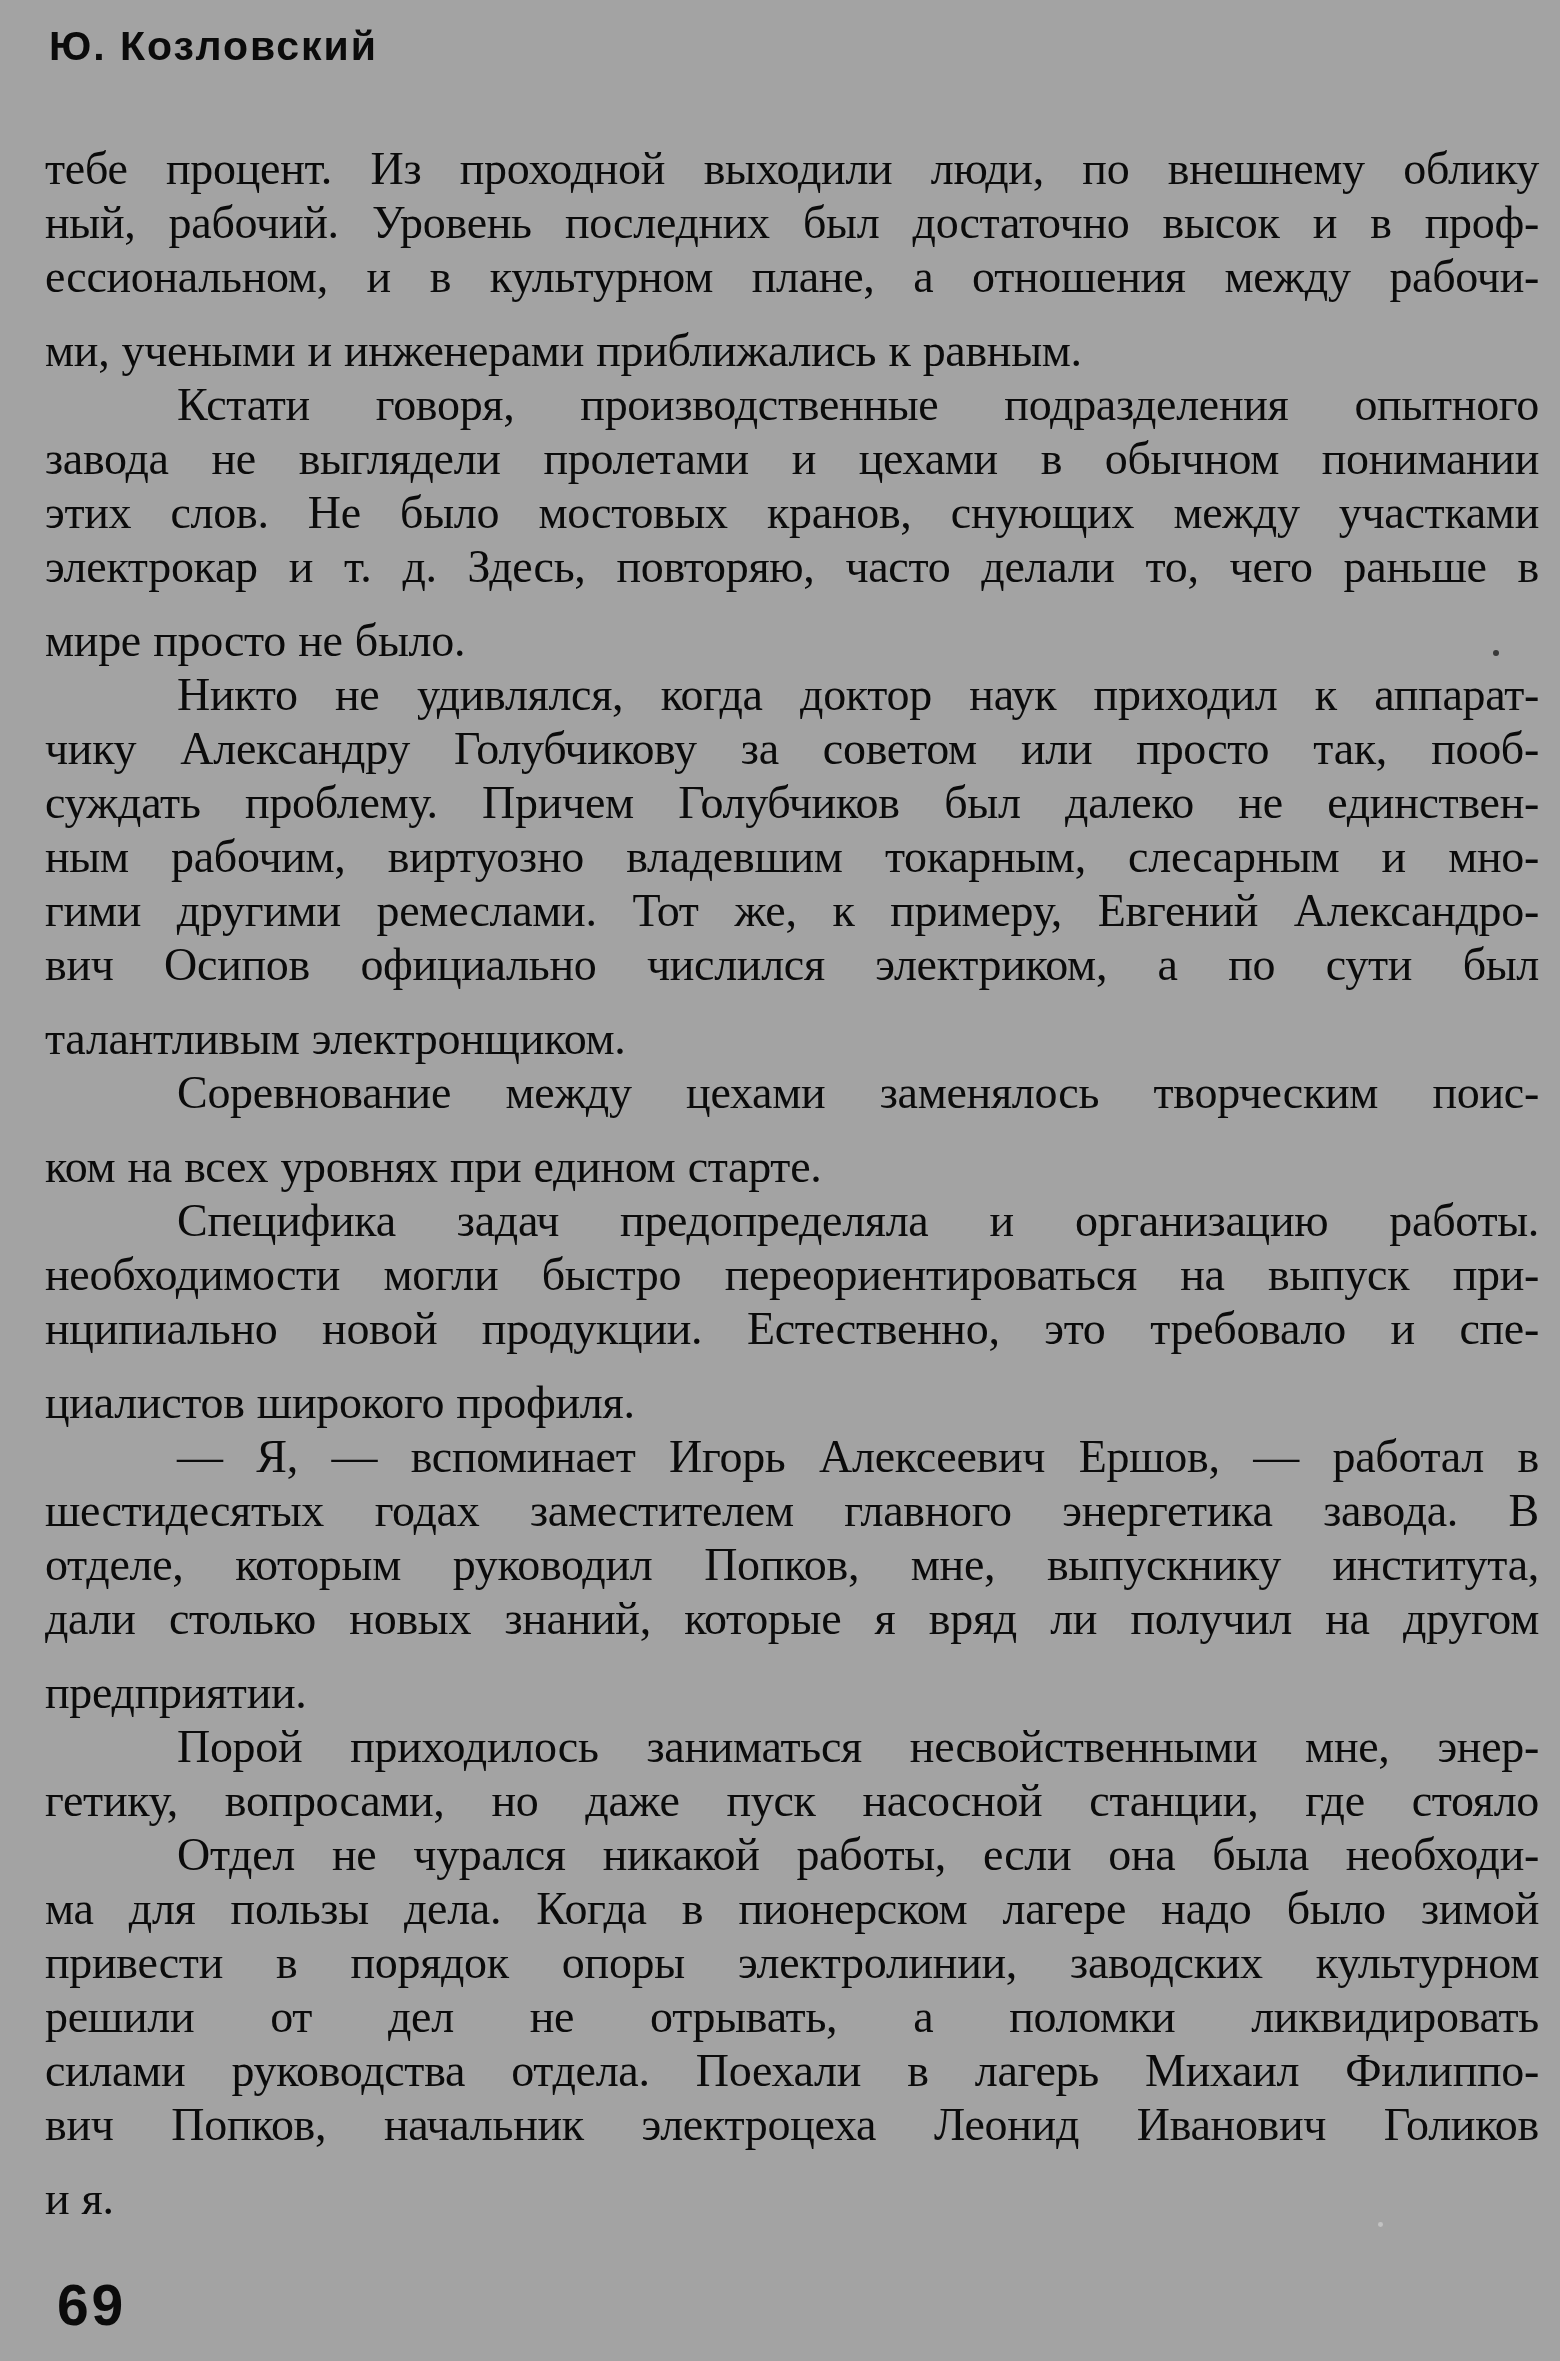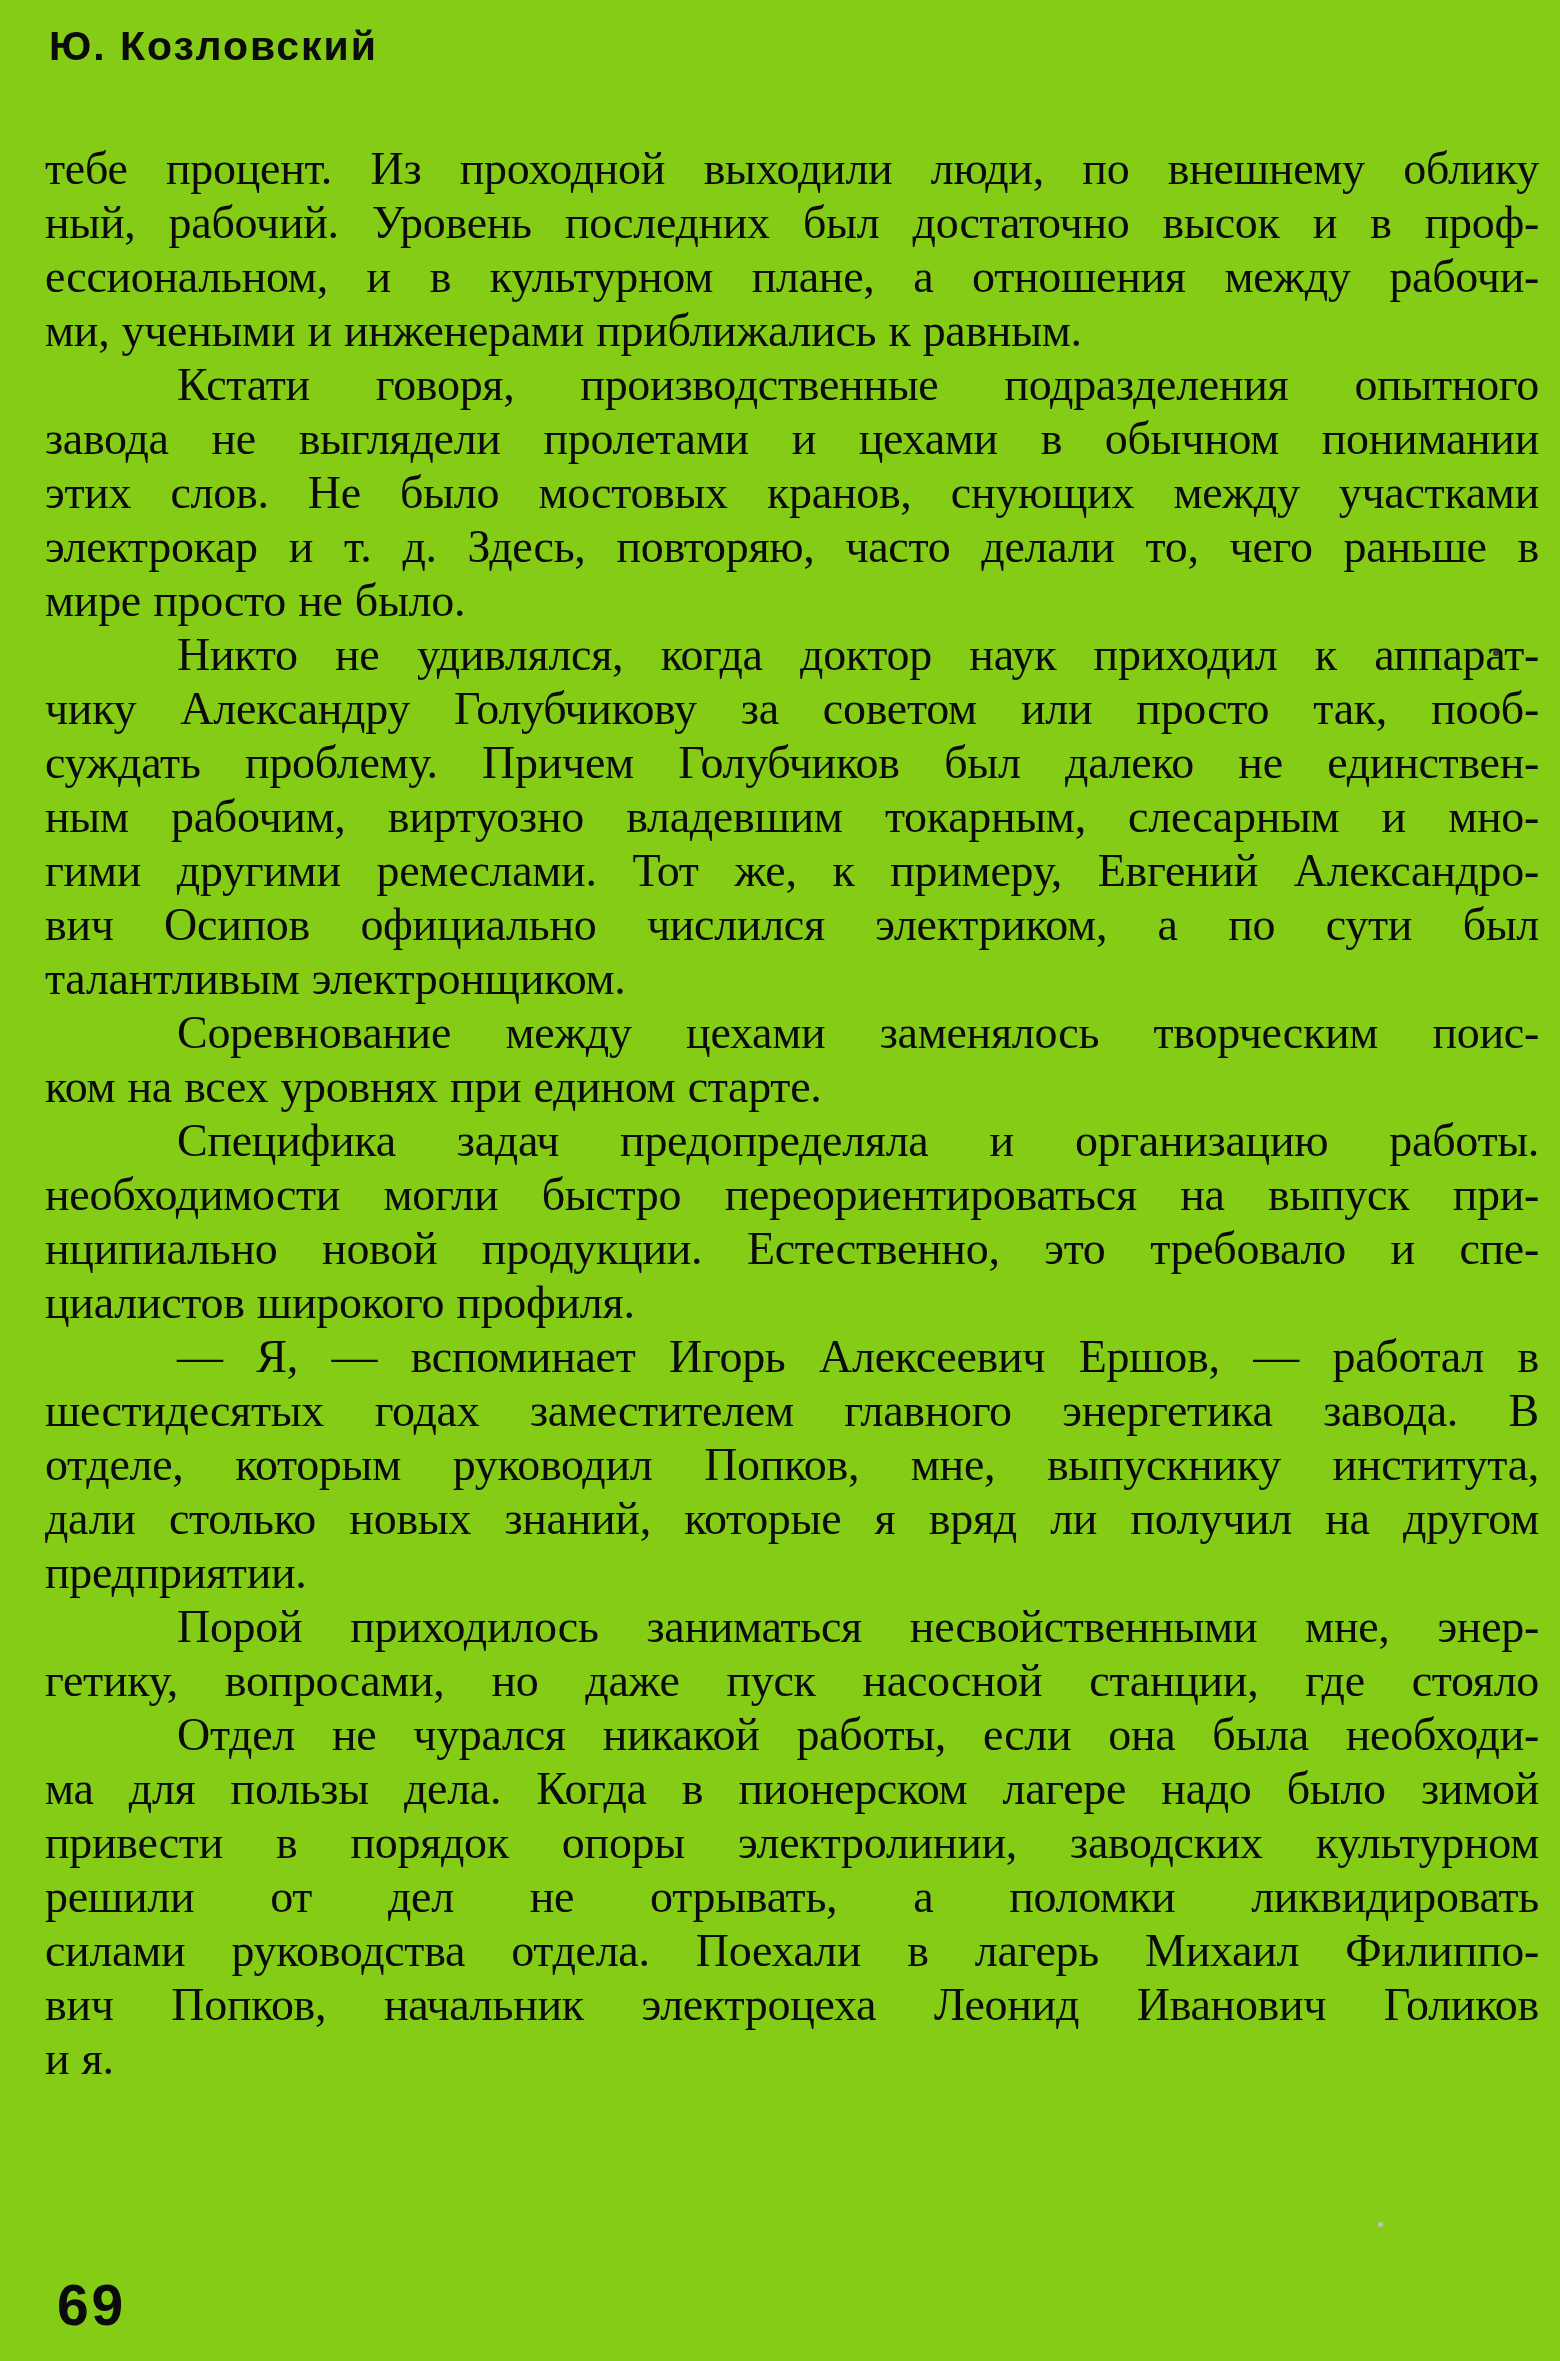--- a/index.html
+++ b/index.html
@@ -5,21 +5,21 @@
   html, body {
     margin: 0;
     padding: 0;
     background: #e8e8e8;
   }
   .page {
     position: relative;
     width: 1560px;
     height: 2361px;
     margin: 0 auto;
-    background: #84cc16;
+    background: #a3a3a3;
     overflow: hidden;
     font-family: "Liberation Serif", serif;
     color: #0b0b0b;
   }
   .running-header {
     position: absolute;
     left: 49px;
     top: 23.4px;
     font-family: "Liberation Sans", sans-serif;
     font-weight: bold;
@@ -44,20 +44,21 @@
     text-align-last: justify;
     letter-spacing: -0.3px;
     word-spacing: 1px;
   }
   .line.indent {
     text-indent: 132px;
   }
   .line.para-end {
     text-align: left;
     text-align-last: left;
+    margin-top: 20px;
   }
   .page-number {
     position: absolute;
     left: 57px;
     top: 2272px;
     font-family: "Liberation Sans", sans-serif;
     font-weight: bold;
     font-size: 57px;
     letter-spacing: 2.9px;
     color: #0b0b0b;

